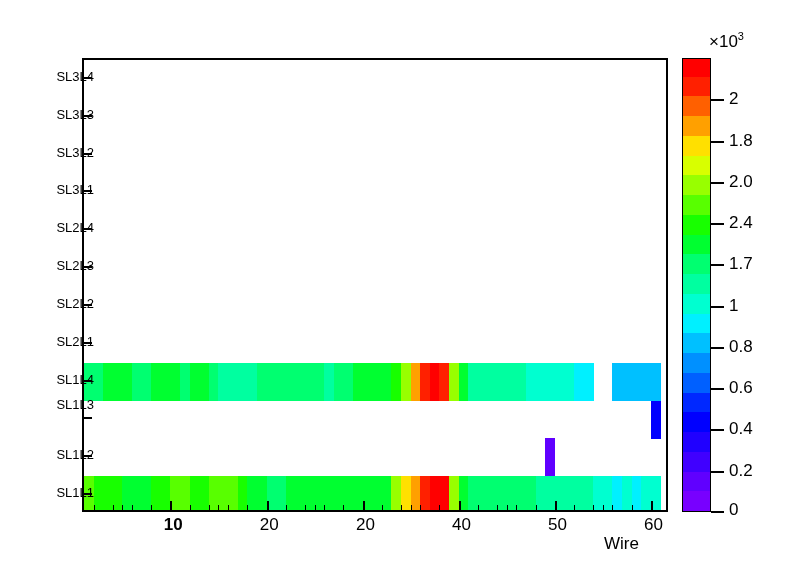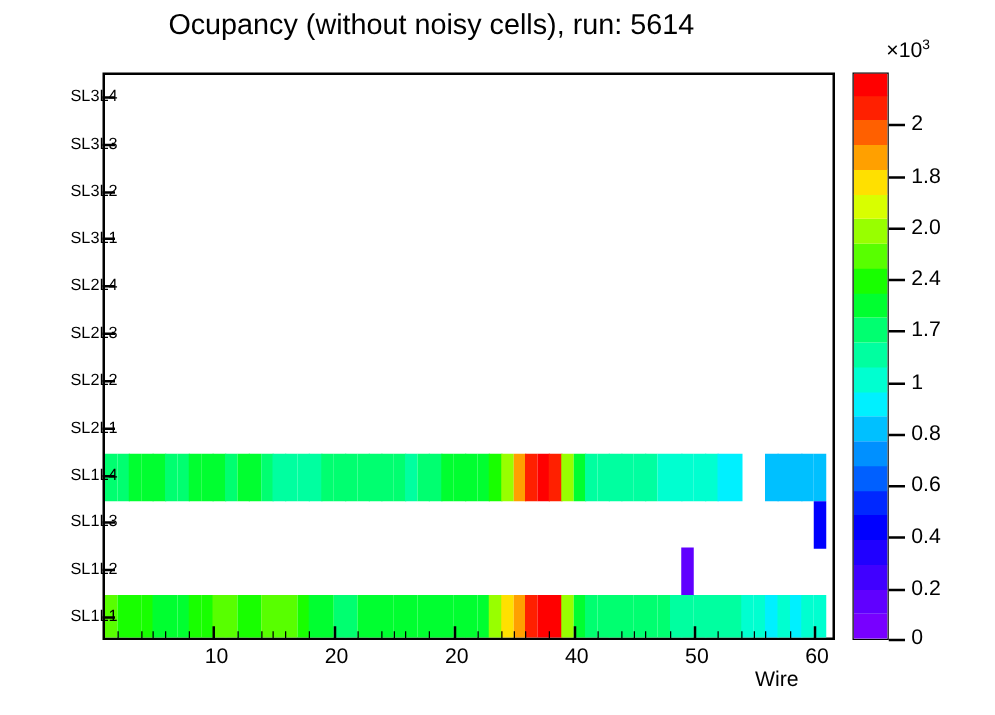--- a/index.html
+++ b/index.html
@@ -50,21 +50,20 @@
   .zlabel{position:absolute;left:18px;font-size:17px;white-space:nowrap;
           transform:translateY(-50%);}
   #zexp{position:absolute;left:709px;top:30px;font-size:17px;white-space:nowrap;}
   #zexp sup{font-size:11px;vertical-align:super;}
 </style>
 </head>
 <body>
 
 <div id="root">
 
-  <div id="title">Ocupancy (without noisy cells), run: 5614</div>
 
   <div id="frame">
     <div id="cells">
         <div class="cell" style="left: 0px; width: 10.2066px; top: 302.667px; height: 38.3333px; background: rgb(0, 255, 112);"></div>
         <div class="cell" style="left: 9.60656px; width: 10.2066px; top: 302.667px; height: 38.3333px; background: rgb(0, 255, 112);"></div>
         <div class="cell" style="left: 19.2131px; width: 10.2066px; top: 302.667px; height: 38.3333px; background: rgb(0, 255, 48);"></div>
         <div class="cell" style="left: 28.8197px; width: 10.2066px; top: 302.667px; height: 38.3333px; background: rgb(0, 255, 48);"></div>
         <div class="cell" style="left: 38.4262px; width: 10.2066px; top: 302.667px; height: 38.3333px; background: rgb(0, 255, 48);"></div>
         <div class="cell" style="left: 48.0328px; width: 10.2066px; top: 302.667px; height: 38.3333px; background: rgb(0, 255, 112);"></div>
         <div class="cell" style="left: 57.6393px; width: 10.2066px; top: 302.667px; height: 38.3333px; background: rgb(0, 255, 112);"></div>
@@ -223,40 +222,40 @@
   <div id="yaxis-labels">
       <div class="ylabel" style="top: 68.9167px;">SL3L4</div>
       <div class="ylabel" style="top: 106.75px;">SL3L3</div>
       <div class="ylabel" style="top: 144.583px;">SL3L2</div>
       <div class="ylabel" style="top: 182.417px;">SL3L1</div>
       <div class="ylabel" style="top: 220.25px;">SL2L4</div>
       <div class="ylabel" style="top: 258.083px;">SL2L3</div>
       <div class="ylabel" style="top: 295.917px; text-align: center;">SL2L2</div>
       <div class="ylabel" style="top: 333.75px;">SL2L1</div>
       <div class="ylabel" style="top: 371.583px;">SL1L4</div>
-      <div class="ylabel" style="top: 409px; text-align: right;">SL1L3</div>
+      <div class="ylabel" style="top: 397px; text-align: right;">SL1L3</div>
       <div class="ylabel" style="top: 447.25px;">SL1L2</div>
       <div class="ylabel" style="top: 485.083px;">SL1L1</div>
     </div>
   <div id="yaxis-ticks-host">
       <div class="ytick" style="left: 82px; top: 76.9167px; position: absolute; width: 10px;"></div>
       <div class="ytick" style="left: 82px; top: 114.75px; position: absolute; width: 10px;"></div>
       <div class="ytick" style="left: 82px; top: 152.583px; position: absolute; width: 10px;"></div>
       <div class="ytick" style="left: 82px; top: 190.417px; position: absolute; width: 10px;"></div>
       <div class="ytick" style="left: 82px; top: 228.25px; position: absolute; width: 10px;"></div>
       <div class="ytick" style="left: 82px; top: 266.083px; position: absolute; width: 10px;"></div>
       <div class="ytick" style="left: 82px; top: 303.917px; position: absolute; width: 10px;"></div>
       <div class="ytick" style="left: 82px; top: 341.75px; position: absolute; width: 10px;"></div>
       <div class="ytick" style="left: 82px; top: 379.583px; position: absolute; width: 10px;"></div>
       <div class="ytick" style="left: 82px; top: 417.417px; position: absolute; width: 10px;"></div>
       <div class="ytick" style="left: 82px; top: 455.25px; position: absolute; width: 10px;"></div>
       <div class="ytick" style="left: 82px; top: 493.083px; position: absolute; width: 10px;"></div>
     </div>
   <div id="xaxis-labels">
-      <div class="xlabel" style="left: 143.262px; top: 515px;">10</div>
+      <div class="xlabel" style="left: 143.262px; top: 515px; font-weight: bold;">10</div>
       <div class="xlabel" style="left: 239.328px; top: 515px;">20</div>
       <div class="xlabel" style="left: 335.393px; top: 515px;">20</div>
       <div class="xlabel" style="left: 431.459px; top: 515px;">40</div>
       <div class="xlabel" style="left: 527.525px; top: 515px;">50</div>
       <div class="xlabel" style="left: 623.59px; top: 515px;">60</div>
     </div>
 
   <div id="xtitle">Wire</div>
 
   <div id="palette">

